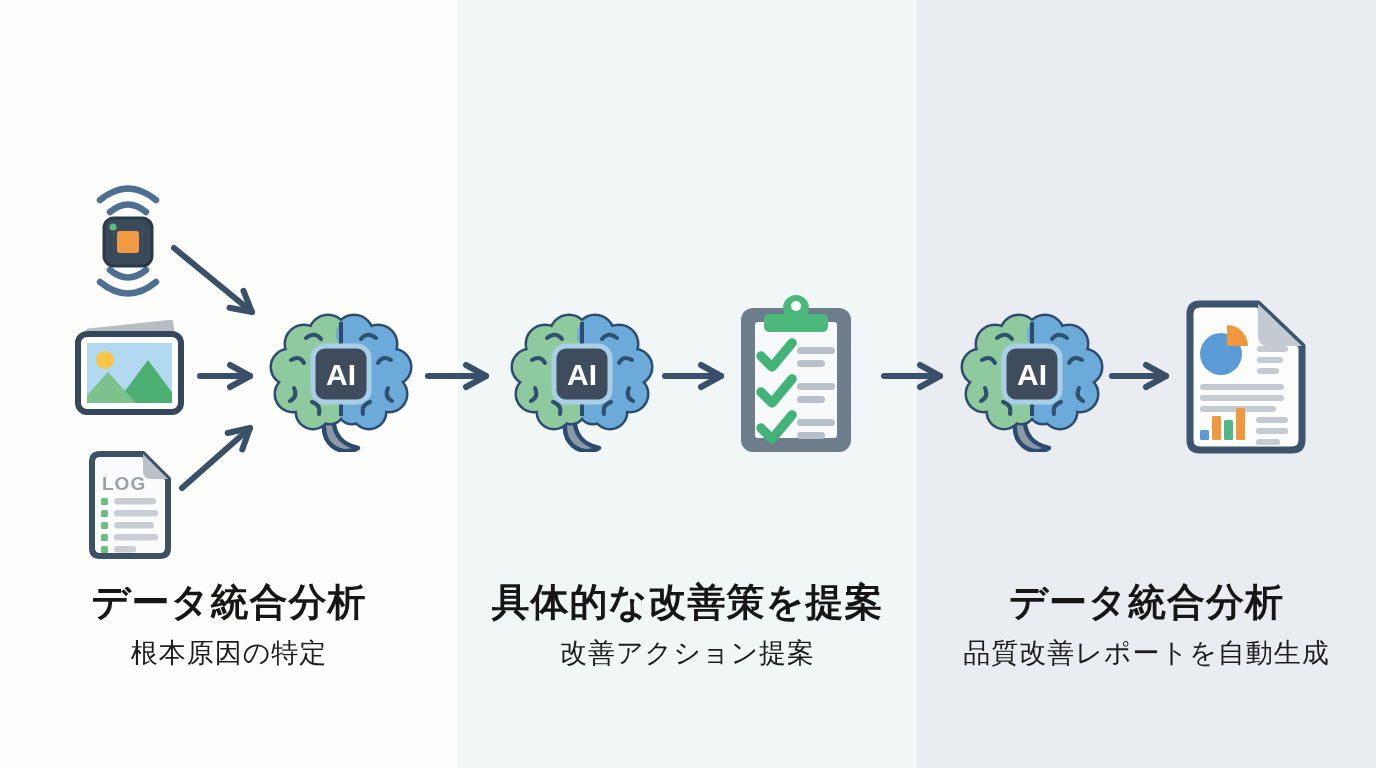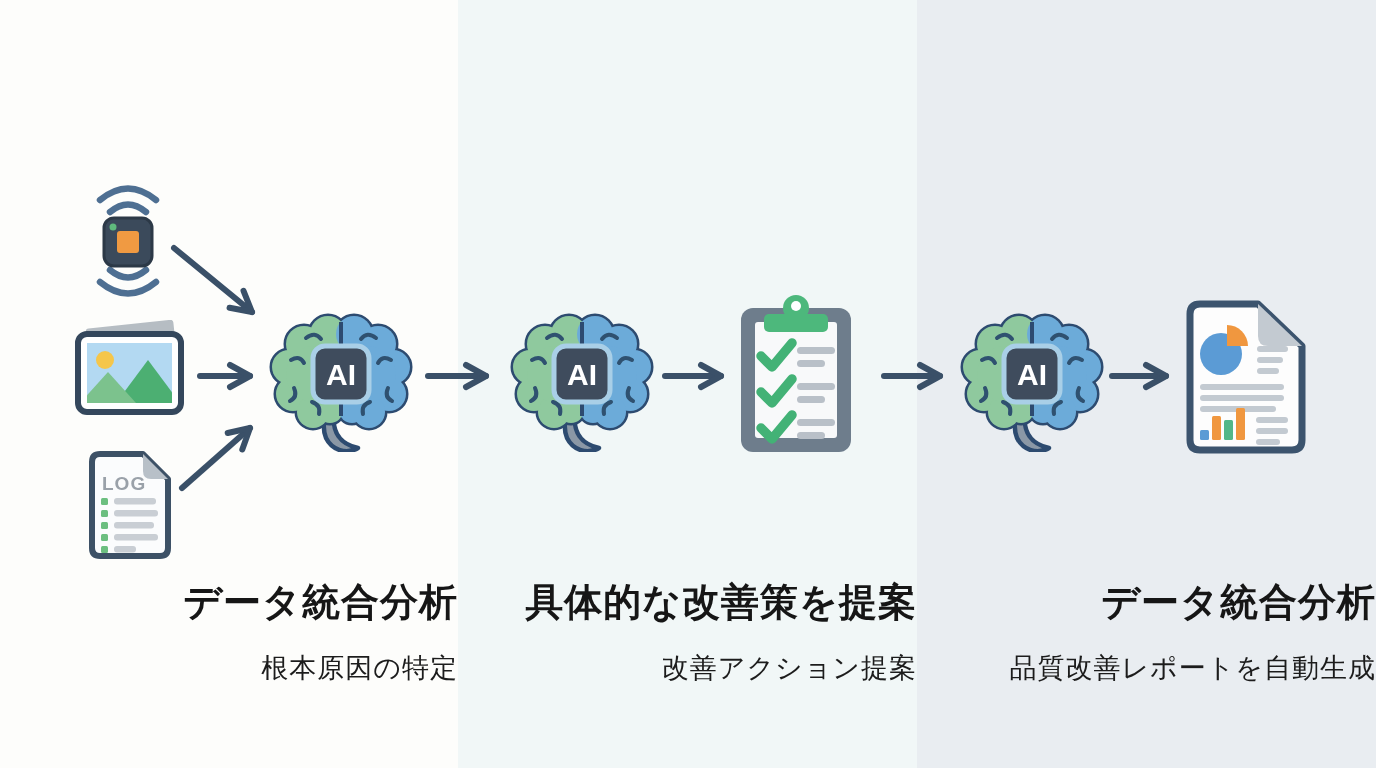--- a/index.html
+++ b/index.html
@@ -5,26 +5,26 @@
   html,body{margin:0;padding:0;}
   body{font-family:"Liberation Sans","DejaVu Sans",sans-serif;background:#ffffff;}
   .stage{position:relative;width:1376px;height:768px;overflow:hidden;background:#fdfdfb;}
   .panel{position:absolute;top:0;height:768px;}
   .panel-1{left:0;width:458px;background:#fdfdfb;}
   .panel-2{left:458px;width:459px;background:#f1f7f7;}
   .panel-3{left:917px;width:459px;background:#e9edf1;}
   .icon{position:absolute;}
   .icon svg{display:block;width:100%;height:100%;}
   .arrows{position:absolute;left:0;top:0;width:1376px;height:768px;pointer-events:none;}
-  .label-group{position:absolute;top:580px;text-align:right;color:#161616;}
+  .label-group{position:absolute;top:580px;text-align:center;color:#161616;}
   .lg-1{left:0;width:458px;}
   .lg-2{left:458px;width:459px;}
   .lg-3{left:917px;width:459px;}
   .step-title{font-size:38px;font-weight:800;line-height:44px;letter-spacing:1px;}
-  .step-subtitle{font-size:27px;font-weight:500;line-height:30px;margin-top:29px;letter-spacing:1px;color:#1c1c1c;}
+  .step-subtitle{font-size:27px;font-weight:500;line-height:30px;margin-top:14px;letter-spacing:1px;color:#1c1c1c;}
   .ai-chip-text{font-family:"Liberation Sans","DejaVu Sans",sans-serif;font-weight:bold;}
   .log-text{font-family:"Liberation Sans","DejaVu Sans",sans-serif;font-weight:bold;letter-spacing:1px;}
 </style>
 </head>
 <body>
 
 <div class="stage">
 
   <div class="panel panel-1"></div>
   <div class="panel panel-2"></div>

